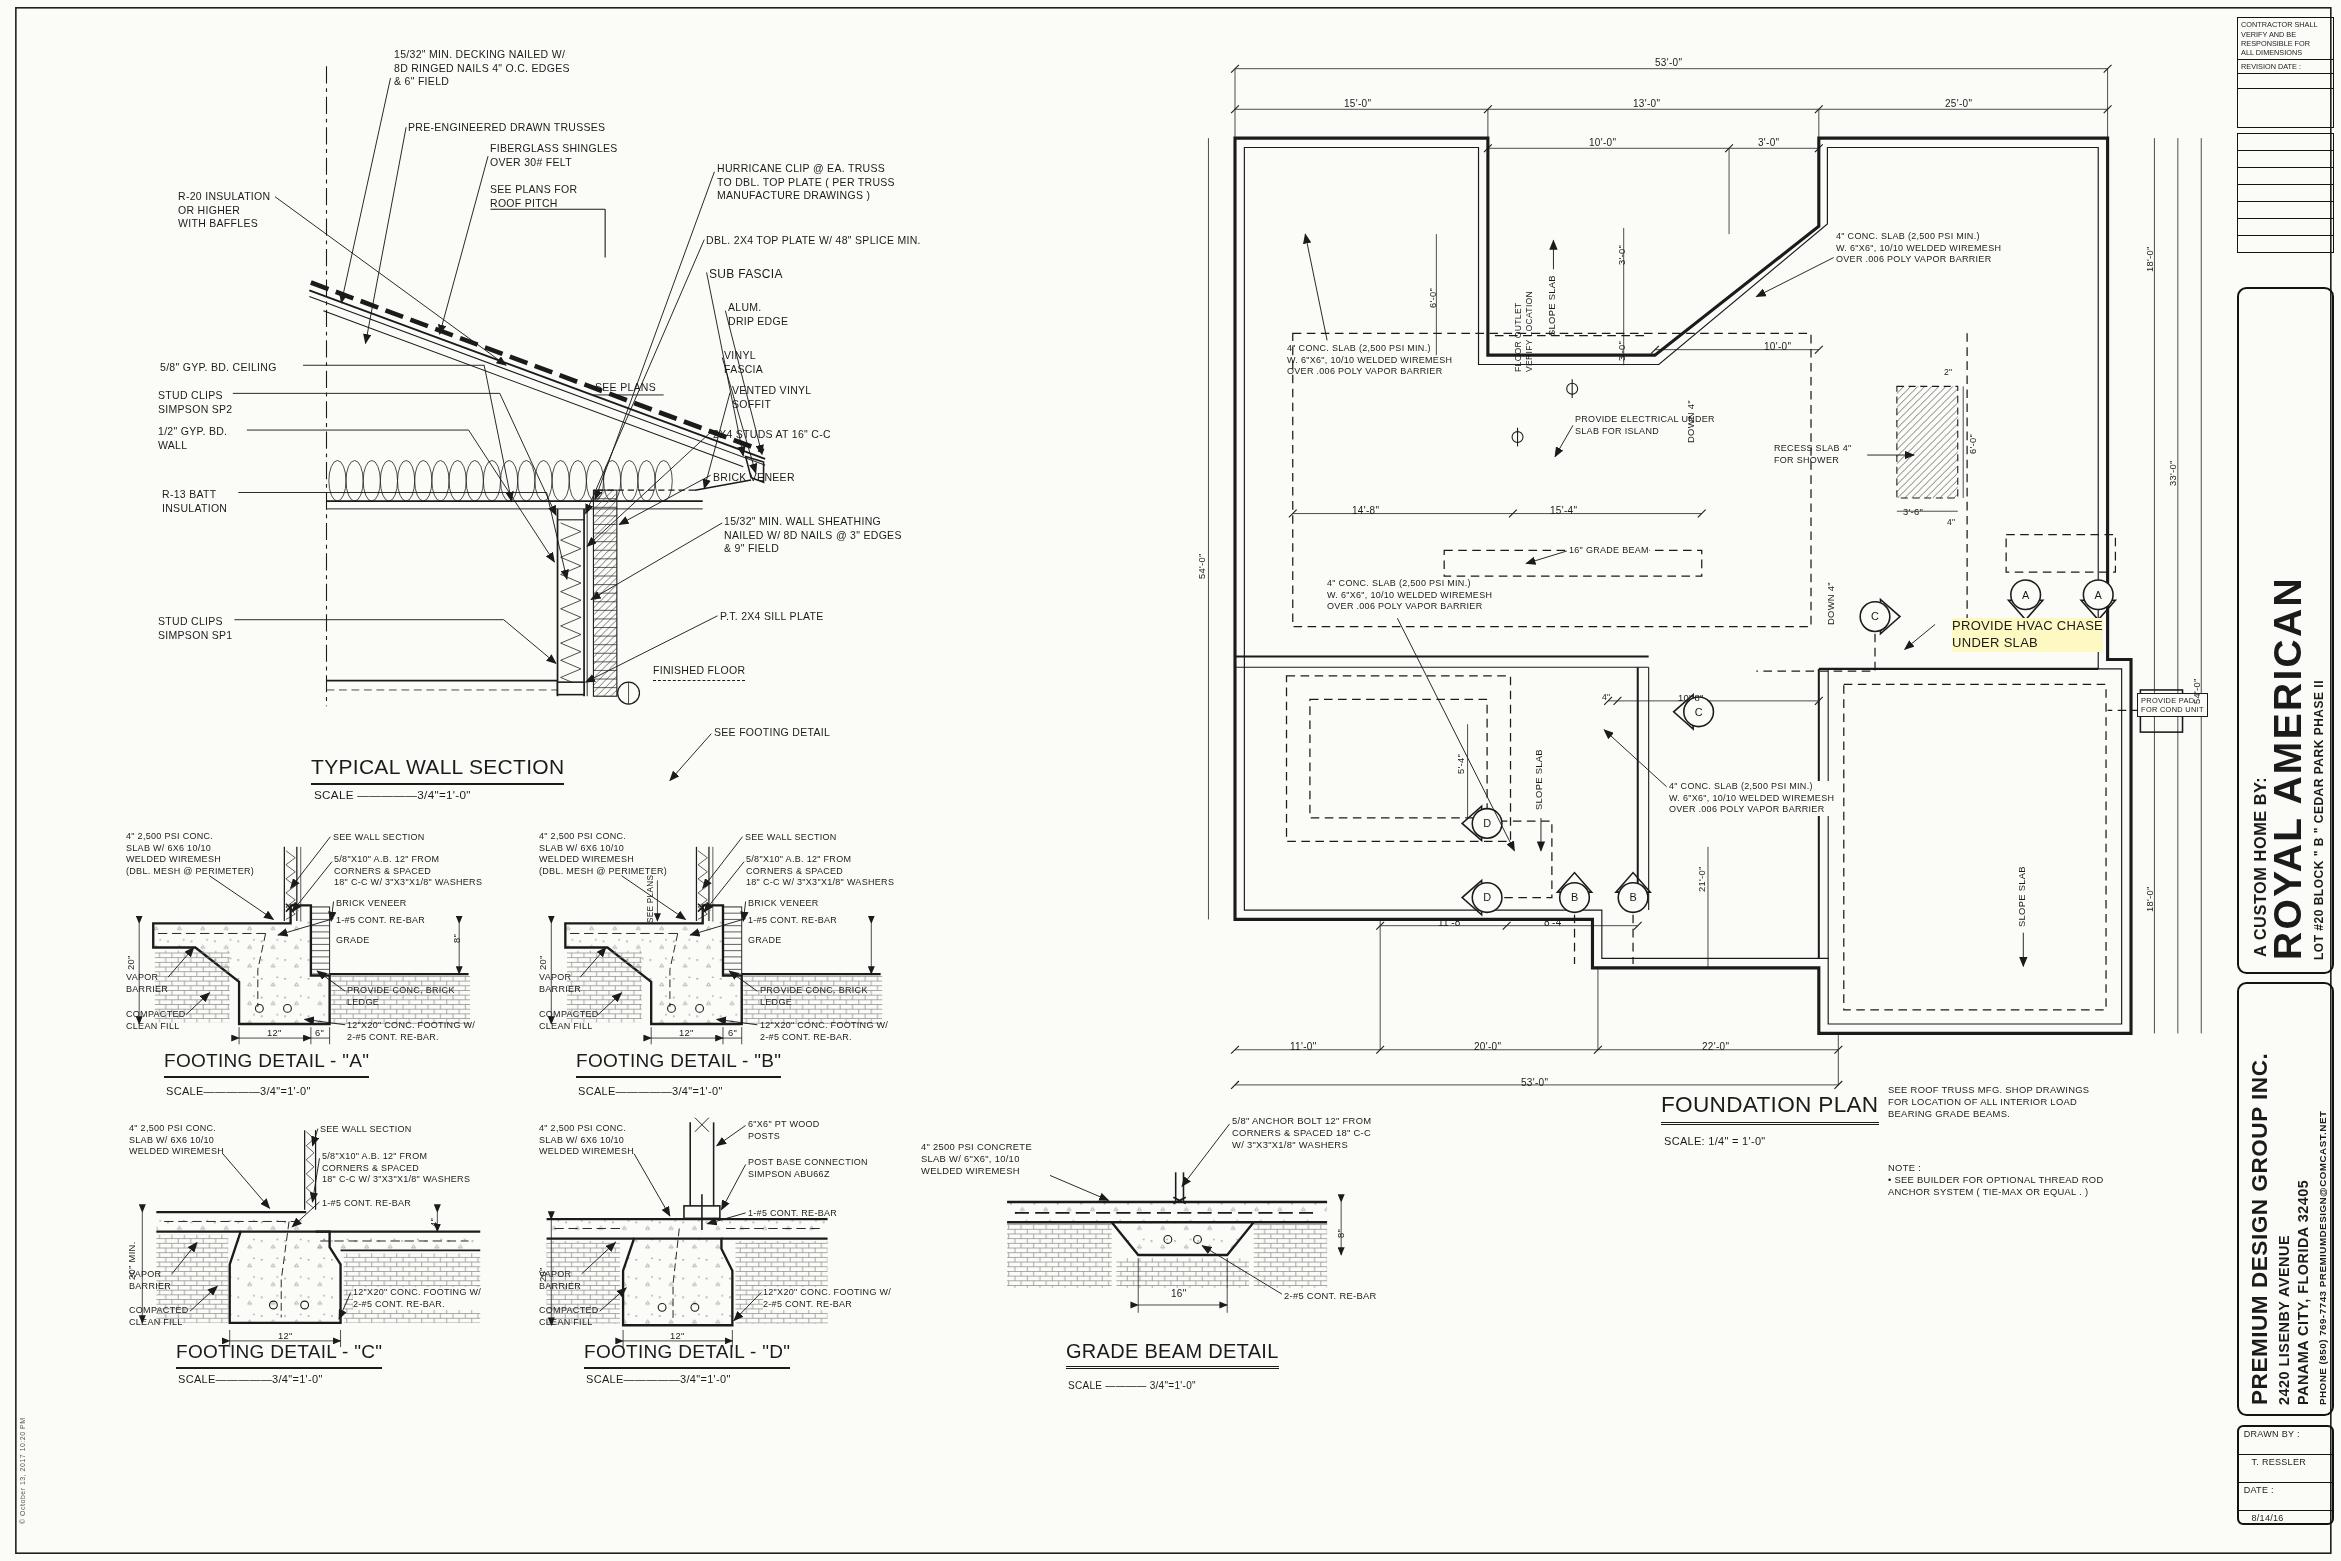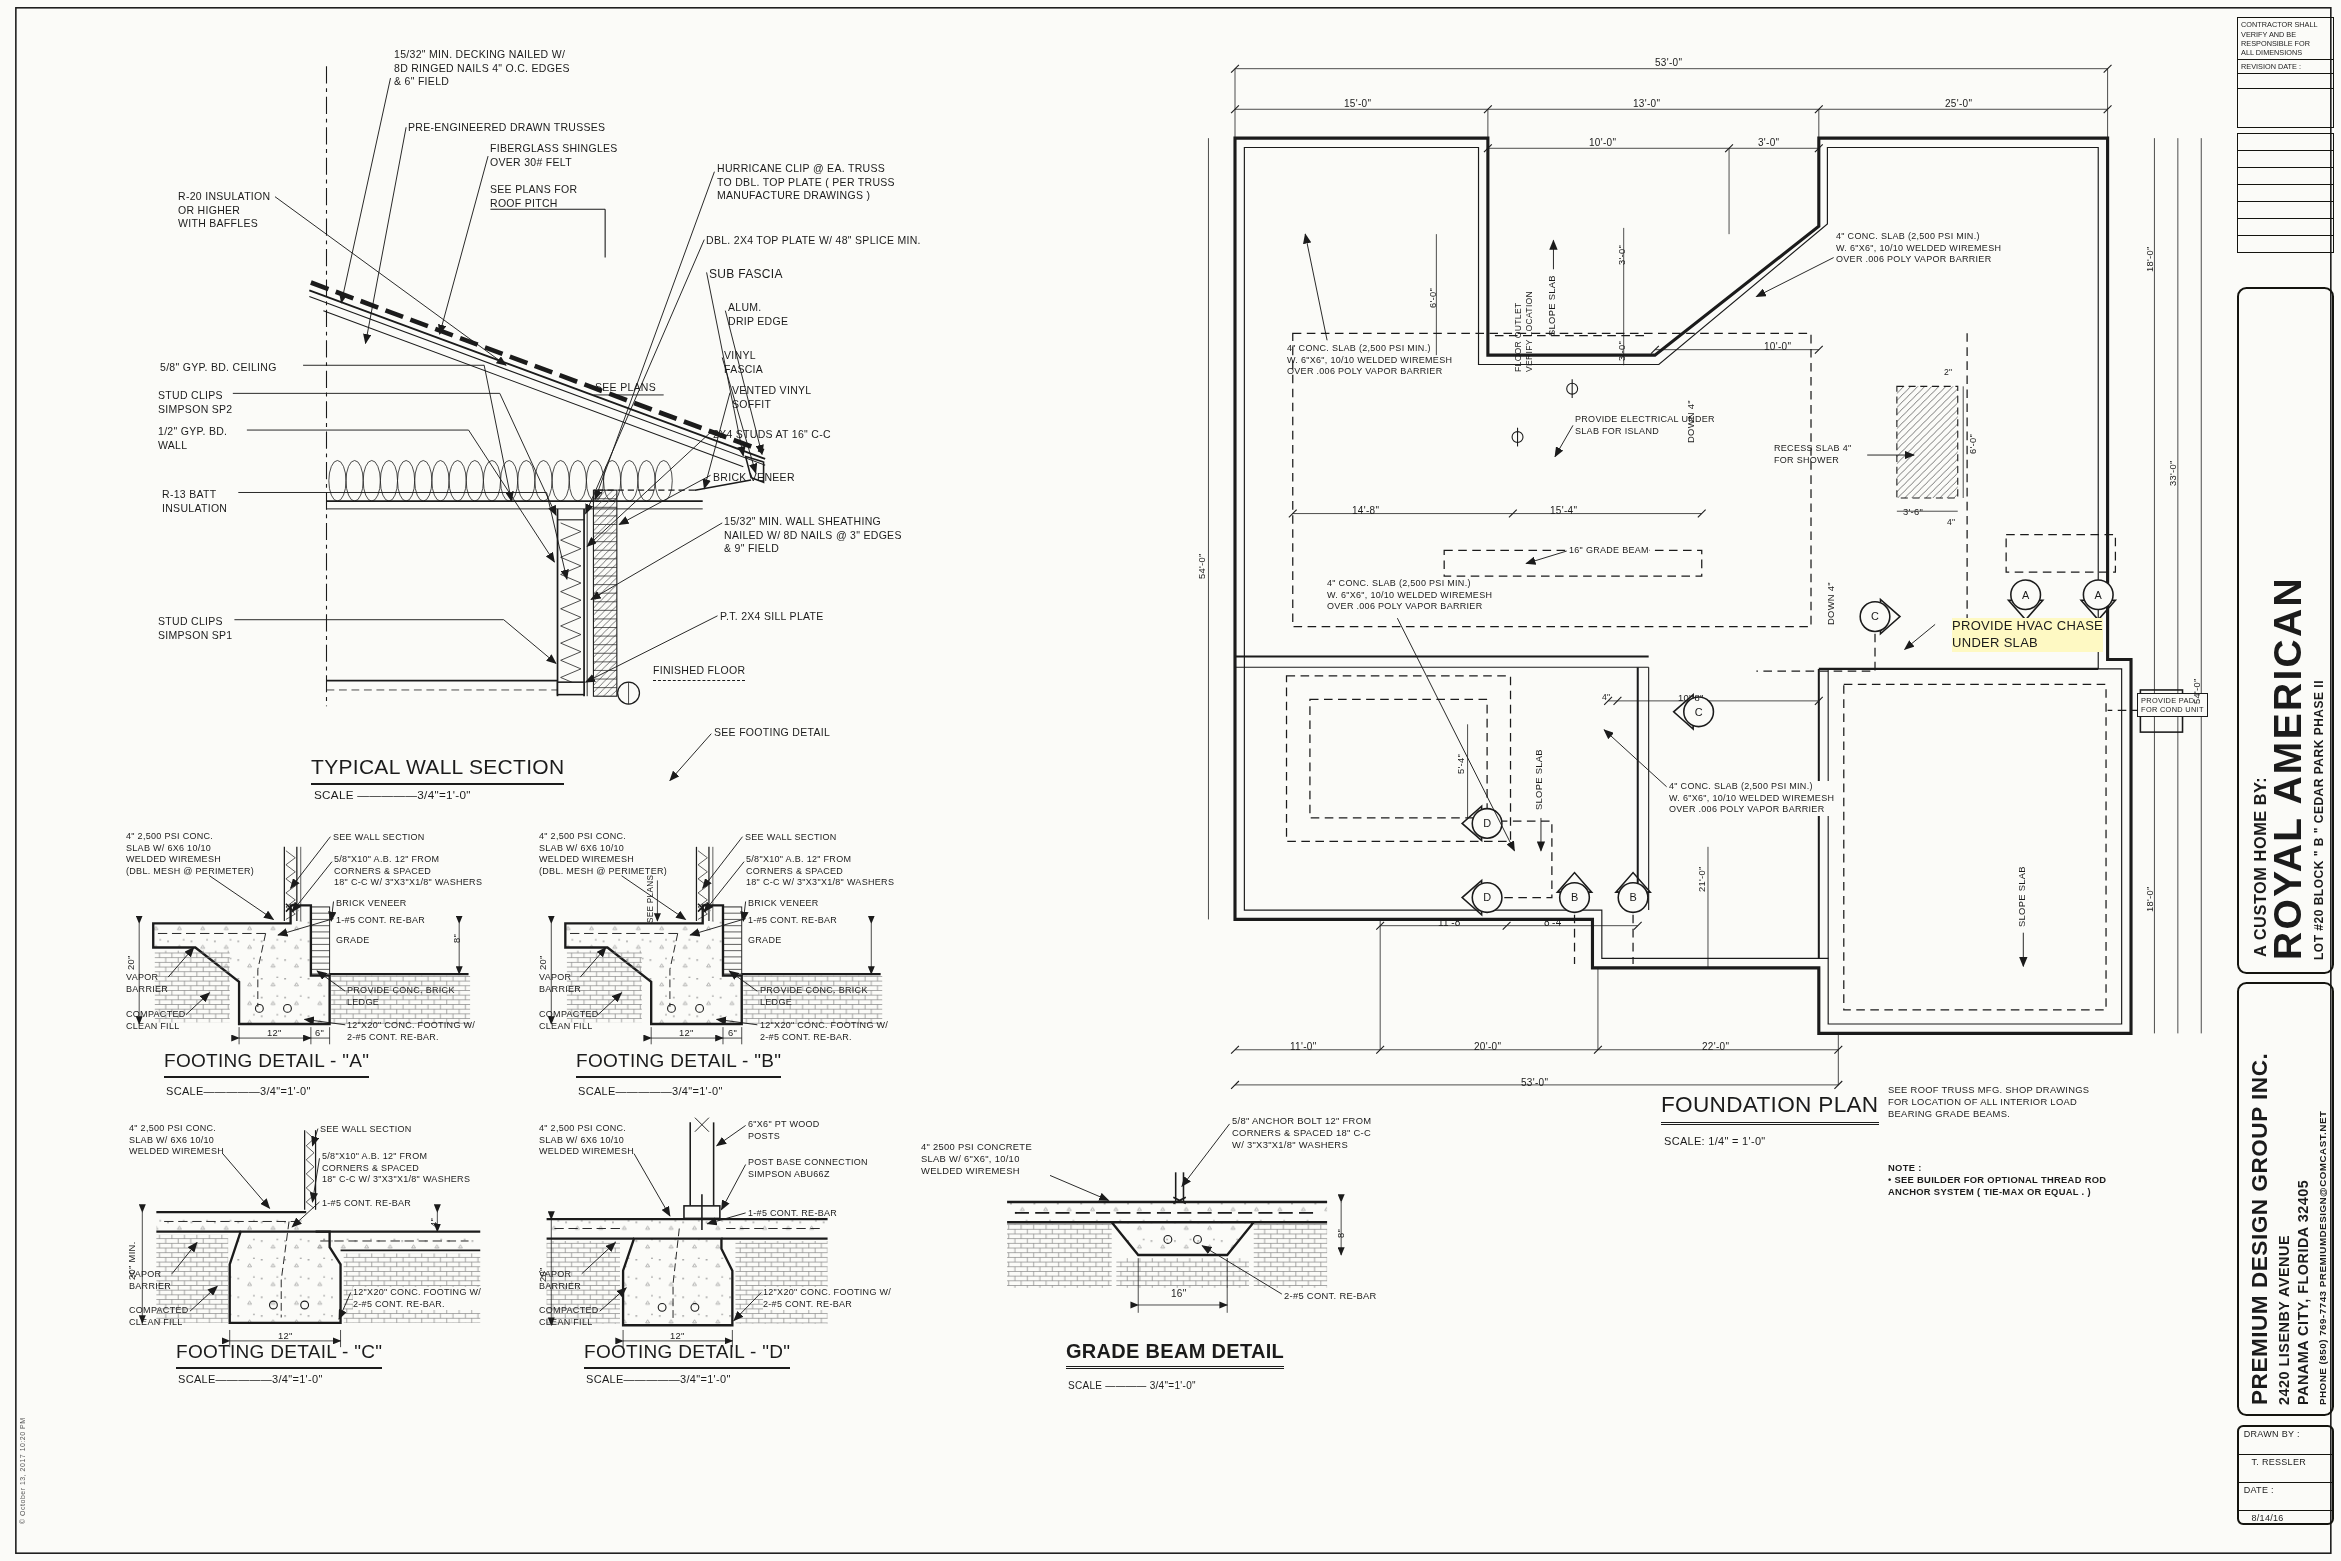--- a/index.html
+++ b/index.html
@@ -502,21 +502,21 @@
       <div class="ann" style="left: 586px; top: 1372px; font-size: 11px;">SCALE—————3/4"=1'-0"</div>
       <div class="ann" style="left: 921px; top: 1141px; font-size: 9.4px;">4" 2500 PSI CONCRETE
 SLAB W/ 6"X6", 10/10
 WELDED WIREMESH</div>
       <div class="ann" style="left: 1232px; top: 1115px; font-size: 9.4px;">5/8" ANCHOR BOLT 12" FROM
 CORNERS &amp; SPACED 18" C-C
 W/ 3"X3"X1/8" WASHERS</div>
       <div class="ann" style="left: 1284px; top: 1290px; font-size: 9.4px; background: rgb(251, 251, 248);">2-#5 CONT. RE-BAR</div>
       <div class="ann" style="left: 1335px; top: 1238px; font-size: 9.4px; transform: rotate(-90deg); transform-origin: 0px 0px;">8"</div>
       <div class="ann" style="left: 1171px; top: 1287px; font-size: 10px;">16"</div>
-      <div class="ann" style="left: 1066px; top: 1338px; font-size: 20px; display: inline-block; padding-bottom: 2.3px; border-bottom: 3.9px double rgb(27, 27, 27); font-weight: bold;">GRADE BEAM DETAIL</div>
+      <div class="ann" style="left: 1066px; top: 1338px; font-size: 20px; display: inline-block; padding-bottom: 2.3px; border-bottom: 3.9px double rgb(27, 27, 27);">GRADE BEAM DETAIL</div>
       <div class="ann" style="left: 1068px; top: 1379px; font-size: 10px;">SCALE ———— 3/4"=1'-0"</div>
       <div class="ann" style="left: 1287px; top: 343px; font-size: 9px;">4" CONC. SLAB (2,500 PSI MIN.)
 W. 6"X6", 10/10 WELDED WIREMESH
 OVER .006 POLY VAPOR BARRIER</div>
       <div class="ann" style="left: 1327px; top: 578px; font-size: 9px;">4" CONC. SLAB (2,500 PSI MIN.)
 W. 6"X6", 10/10 WELDED WIREMESH
 OVER .006 POLY VAPOR BARRIER</div>
       <div class="ann" style="left: 1836px; top: 231px; font-size: 9px;">4" CONC. SLAB (2,500 PSI MIN.)
 W. 6"X6", 10/10 WELDED WIREMESH
 OVER .006 POLY VAPOR BARRIER</div>
@@ -530,21 +530,21 @@
       <div class="ann" style="left: 1774px; top: 443px; font-size: 9px;">RECESS SLAB 4"
 FOR SHOWER</div>
       <div class="ann" style="left: 1952px; top: 618px; font-size: 13px; background: #fef9c3;">PROVIDE HVAC CHASE
 UNDER SLAB</div>
       <div class="ann" style="left: 2137px; top: 693px; font-size: 7.4px; border: 1.6px solid rgb(27, 27, 27); padding: 1.6px 3.1px; background: rgb(251, 251, 248);">PROVIDE PAD
 FOR COND UNIT</div>
       <div class="ann" style="left: 1569px; top: 545px; font-size: 9px; background: rgb(251, 251, 248);">16" GRADE BEAM</div>
       <div class="ann" style="left: 1888px; top: 1084px; font-size: 9.4px;">SEE ROOF TRUSS MFG. SHOP DRAWINGS
 FOR LOCATION OF ALL INTERIOR LOAD
 BEARING GRADE BEAMS.</div>
-      <div class="ann" style="left: 1888px; top: 1162px; font-size: 9.4px; font-weight: bold;">NOTE :
+      <div class="ann" style="left: 1888px; top: 1162px; font-size: 9.4px;">NOTE :
 • SEE BUILDER FOR OPTIONAL THREAD ROD
 ANCHOR SYSTEM ( TIE-MAX OR EQUAL . )</div>
       <div class="ann" style="left: 1661px; top: 1090px; font-size: 22.6px; display: inline-block; padding-bottom: 2.3px; border-bottom: 3.9px double rgb(27, 27, 27);">FOUNDATION PLAN</div>
       <div class="ann" style="left: 1664px; top: 1134px; font-size: 11px;">SCALE: 1/4" = 1'-0"</div>
       <div class="ann" style="left: 1655px; top: 56px; font-size: 10px;">53'-0"</div>
       <div class="ann" style="left: 1344px; top: 97px; font-size: 10px;">15'-0"</div>
       <div class="ann" style="left: 1633px; top: 97px; font-size: 10px;">13'-0"</div>
       <div class="ann" style="left: 1945px; top: 97px; font-size: 10px;">25'-0"</div>
       <div class="ann" style="left: 1589px; top: 136px; font-size: 10px;">10'-0"</div>
       <div class="ann" style="left: 1758px; top: 136px; font-size: 10px;">3'-0"</div>

